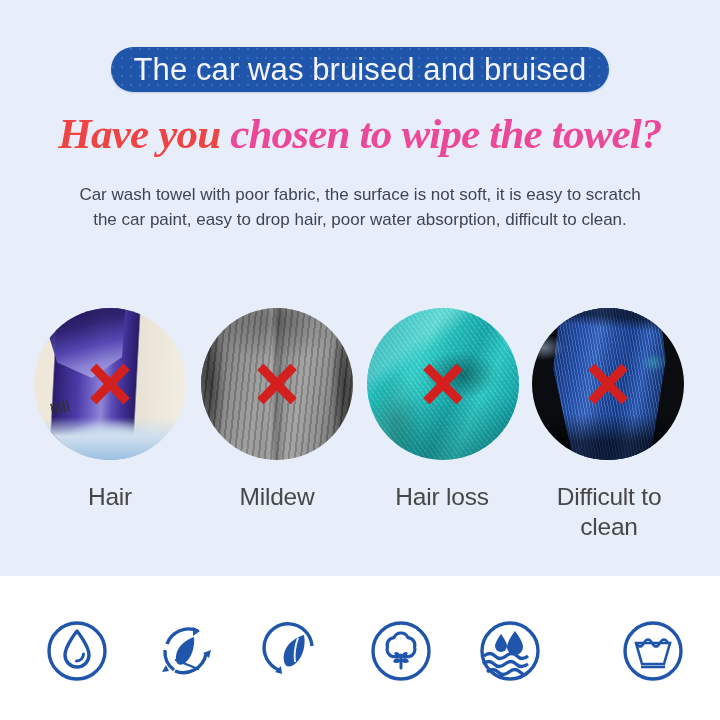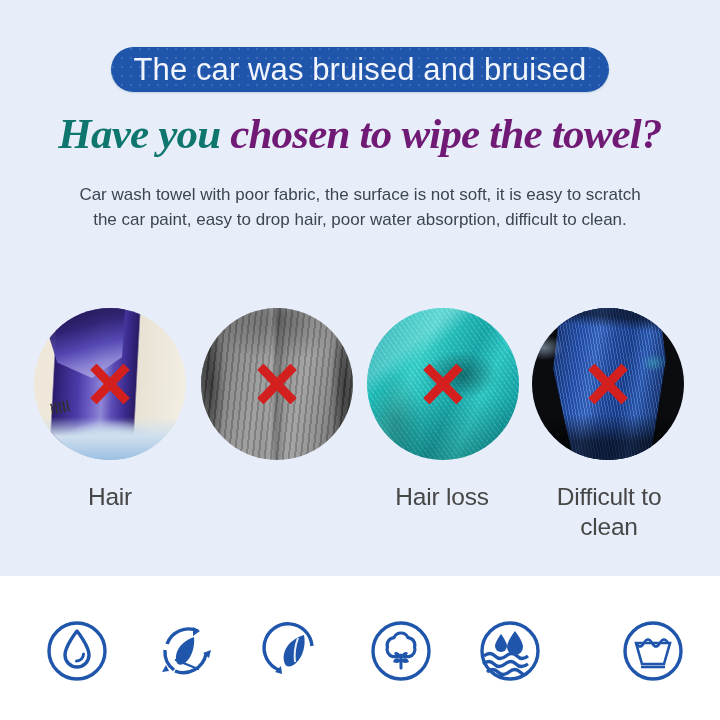--- a/index.html
+++ b/index.html
@@ -40,22 +40,22 @@
     position:absolute; left:0; top:108px; width:720px;
     text-align:center;
     font-family:"Liberation Serif", serif;
     font-style:italic;
     font-weight:bold;
     font-size:43px;
     line-height:52px;
     letter-spacing:-0.8px;
     white-space:nowrap;
   }
-  .headline .h-dark{ color:#0f766e; }
-  .headline .h-blue{ color:#701a75; }
+  .headline .h-dark{ color:#ef4444; }
+  .headline .h-blue{ color:#ec4899; }
 
   
   .body-copy{
     position:absolute; left:78px; top:183px; width:564px;
     text-align:center;
     color:#3c4653;
     font-size:17px;
     line-height:24.5px;
   }
 
@@ -278,20 +278,21 @@
     <div class="x-mark">
         <i></i>
         <i></i>
       </div>
   </div>
 
 </div>
 
 <div class="labels">
   <div class="lbl l1">Hair</div>
+  <div class="lbl l2">Mildew</div>
   <div class="lbl l3">Hair loss</div>
   <div class="lbl l4">Difficult to clean</div>
 </div>
 
 <div class="icon-strip">
   <div class="icon-row">
 
     <div class="ibox i1">
       <svg viewBox="0 0 66 66">
         <circle cx="33" cy="33" r="28" fill="none" stroke="#1f56ab" stroke-width="3.4"></circle>

